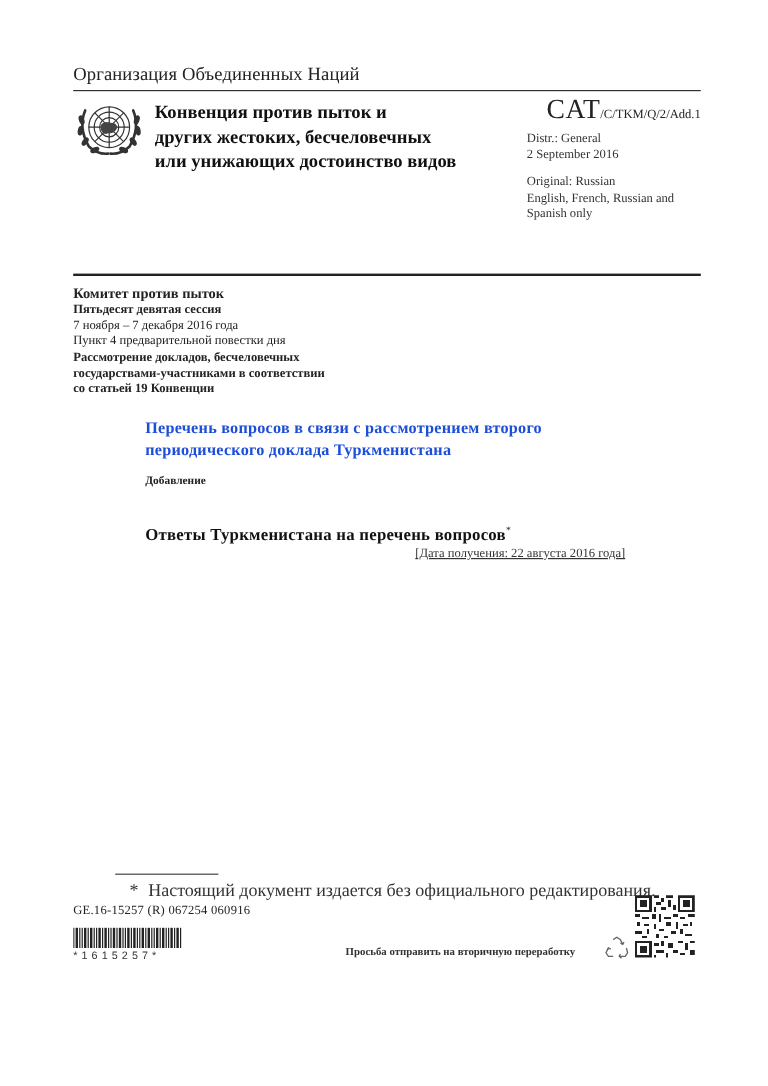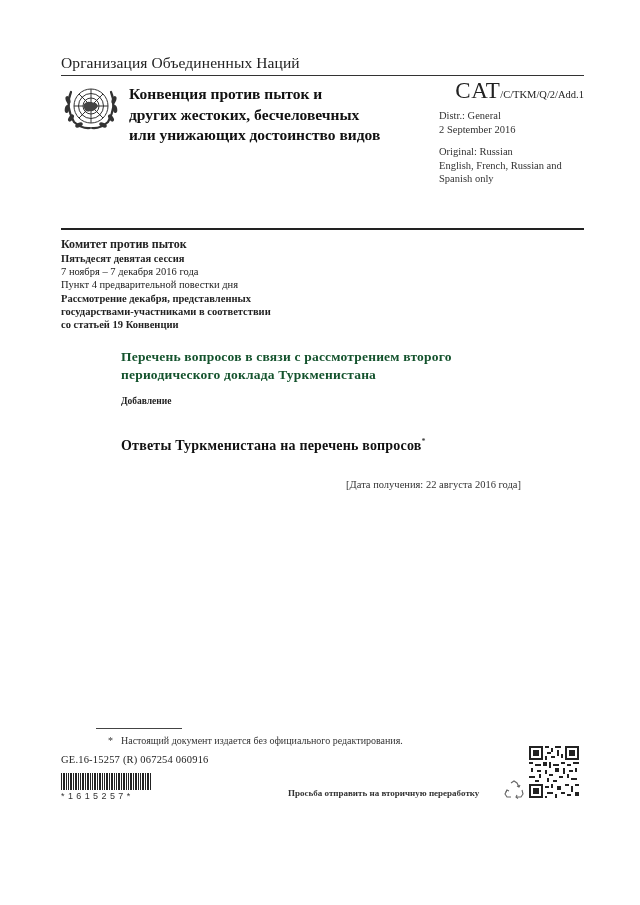--- a/index.html
+++ b/index.html
@@ -18,28 +18,28 @@
 
   .distr { left: 439px; top: 92px; font-size: 10.5px; line-height: 13.5px; color: #333; margin-top: 17px; }
   .distr .gap { height: 9px; }
 
   .rule-thick { left: 61px; top: 228px; width: 523px; height: 2px; background: #222; }
 
   .committee { left: 61px; top: 237px; font-size: 10.5px; line-height: 13.2px; color: #222; }
   .committee .c-title { font-size: 12px; font-weight: bold; line-height: 15px; }
   .committee .b { font-weight: bold; }
 
-  .h1 { left: 121px; top: 348px; font-size: 13.5px; font-weight: bold; line-height: 18px; letter-spacing: 0.2px; color: #14532d; }
+  .h1 { left: 121px; top: 348px; font-size: 13.5px; font-weight: bold; line-height: 18px; letter-spacing: 0.2px; color: #1d4ed8; }
   .addendum { left: 121px; top: 396px; font-size: 9.5px; font-weight: bold; color: #222; }
   .h2 { left: 121px; top: 425px; font-size: 14px; font-weight: bold; letter-spacing: 0.2px; color: #111; margin-top: 12px; }
   .h2 .star { font-size: 8px; vertical-align: super; font-weight: normal; }
-  .received { right: 119px; top: 479px; font-size: 10.5px; color: #333; }
+  .received { right: 119px; top: 456px; font-size: 10.5px; color: #333; text-decoration: underline; }
 
   .fn-rule { left: 96px; top: 728px; width: 86px; height: 1px; background: #444; }
-  .footnote { left: 108px; top: 735px; font-size: 10px; color: #333; }
+  .footnote { left: 108px; top: 735px; font-size: 15px; color: #333; }
   .footnote .mk { margin-right: 8px; }
   .docno { left: 61px; top: 754px; font-size: 10.5px; letter-spacing: 0.2px; color: #222; }
 
   .barcode { left: 61px; top: 773px; width: 91px; height: 17px; }
   .barcode-num { left: 61px; top: 791px; width: 91px; font-family: "Liberation Sans", "DejaVu Sans", sans-serif; font-size: 9px; letter-spacing: 3.4px; color: #333; }
 
   .recycle-text { left: 288px; top: 788px; font-size: 9px; font-weight: bold; color: #333; }
   .recycle-icon { left: 503px; top: 780px; width: 22px; height: 20px; }
   .qr { left: 529px; top: 746px; width: 50px; height: 52px; }
 </style>
@@ -97,21 +97,21 @@
   <div>Spanish only</div>
 </div>
 
 <div class="abs rule-thick"></div>
 
 <div class="abs committee">
   <div class="c-title">Комитет против пыток</div>
   <div class="b">Пятьдесят девятая сессия</div>
   <div>7 ноября – 7 декабря 2016 года</div>
   <div>Пункт 4 предварительной повестки дня</div>
-  <div class="b">Рассмотрение декабря, представленных</div>
+  <div class="b">Рассмотрение докладов, бесчеловечных</div>
   <div class="b">государствами-участниками в соответствии</div>
   <div class="b">со статьей 19 Конвенции</div>
 </div>
 
 <div class="abs h1">
   <div>Перечень вопросов в связи с рассмотрением второго</div>
   <div>периодического доклада Туркменистана</div>
 </div>
 <div class="abs addendum">Добавление</div>
 <div class="abs h2">

